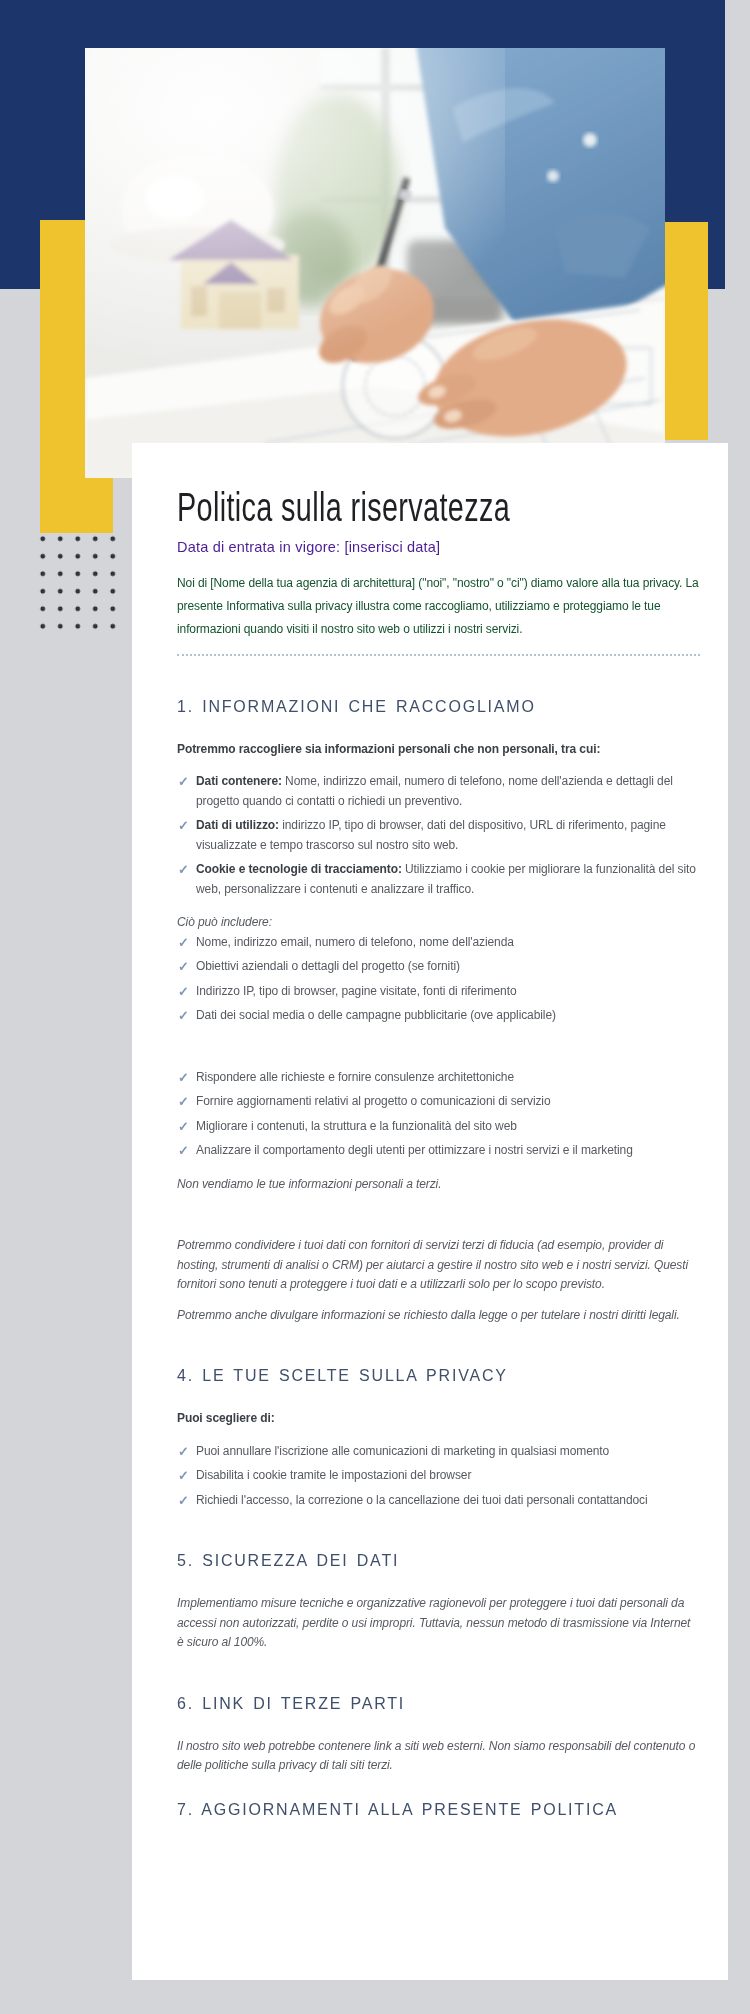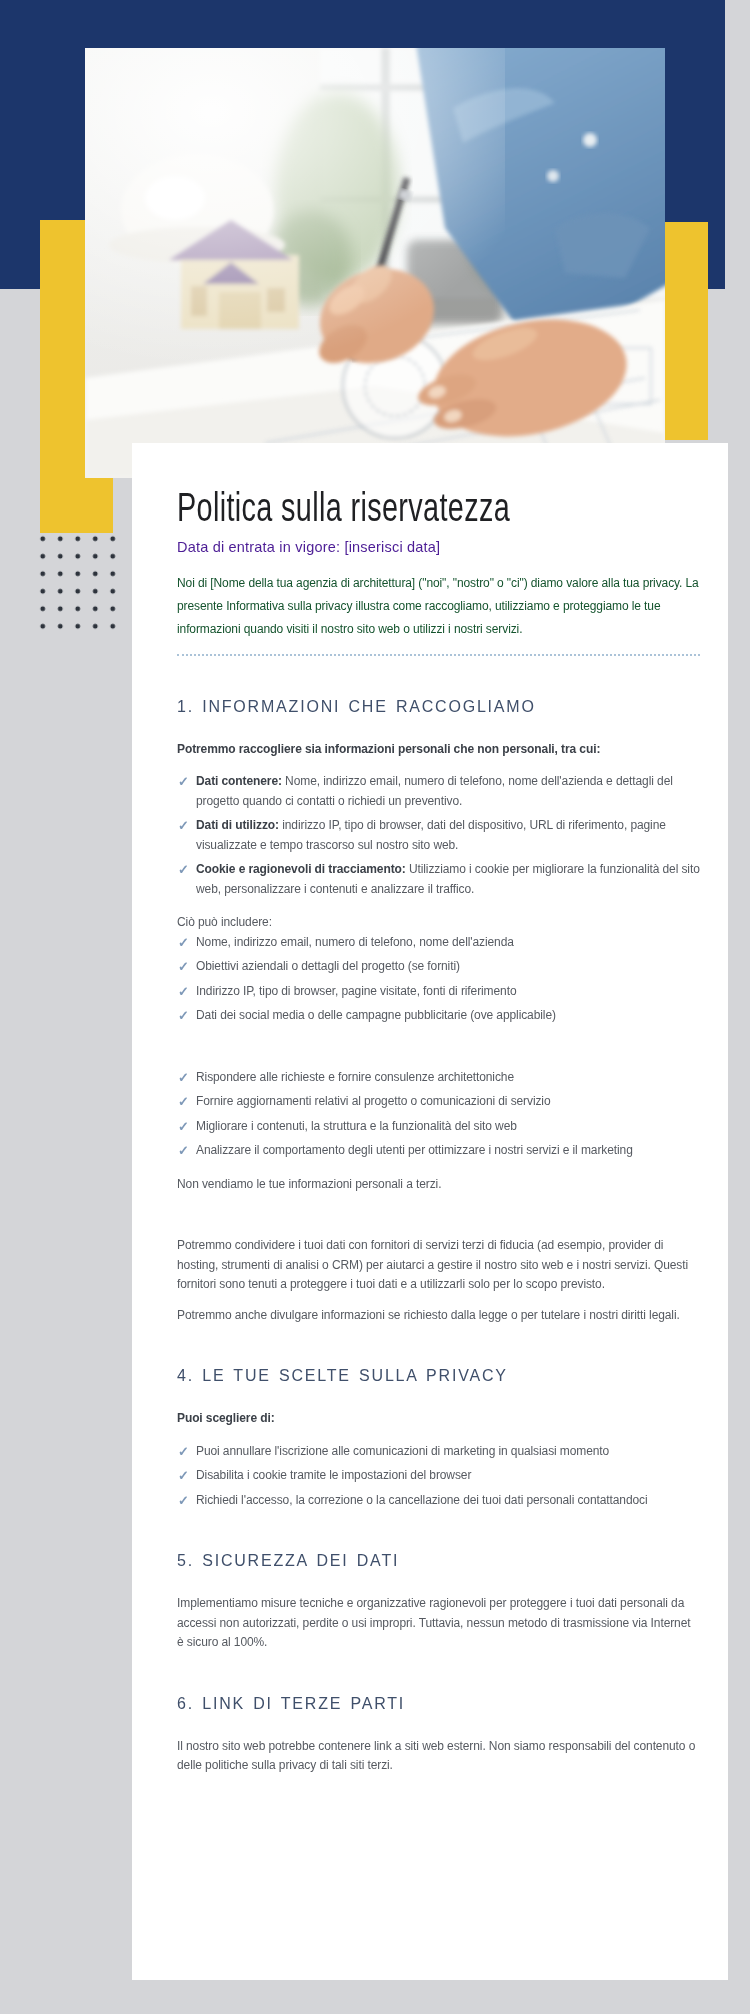--- a/index.html
+++ b/index.html
@@ -36,21 +36,21 @@
   .intro .b{font-weight:bold;color:#3b4048;}
   .separator{margin-top:13px;border-top:2px dotted #abc3d8;height:0;}
 
   .section{margin-top:42px;}
   .section.tight{margin-top:25px;}
   .sec-heading{
     margin:0 0 24px 0;font-size:16px;font-weight:500;color:#3f4f6a;
     letter-spacing:1.8px;word-spacing:2px;
   }
   .lead{margin:0 0 13px 0;font-size:12px;line-height:19.5px;font-weight:bold;color:#3b4048;letter-spacing:-.1px;}
-  .para{margin:11px 0 0 0;font-size:12px;line-height:19.5px;color:#565a61;letter-spacing:-.1px;}
+  .para{margin:11px 0 0 0;font-size:12px;line-height:19.5px;color:#565a61;letter-spacing:-.1px;font-style:italic;}
   .para:first-of-type{margin-top:0;}
   .sec-heading + .para{margin-top:0;}
   .checklist{list-style:none;margin:0 0 14px 0;padding:0;}
   .checklist li{
     position:relative;margin:0 0 5px 0;padding-left:19px;
     font-size:12px;line-height:19.5px;color:#565a61;letter-spacing:-.1px;
   }
   .checklist li .check{
     position:absolute;left:1px;top:0;color:#7f99b8;font-size:13px;font-weight:bold;
   }
@@ -190,21 +190,21 @@
     </div>
     <div class="separator"></div>
 
     <div id="sections">
         <section class="section">
           <h2 class="sec-heading">1. INFORMAZIONI CHE RACCOGLIAMO</h2>
           <p class="lead">Potremmo raccogliere sia informazioni personali che non personali, tra cui:</p>
           <ul class="checklist">
             <li><span class="check">✓</span><b>Dati contenere:</b> Nome, indirizzo email, numero di telefono, nome dell'azienda e dettagli del progetto quando ci contatti o richiedi un preventivo.</li>
             <li><span class="check">✓</span><b>Dati di utilizzo:</b> indirizzo IP, tipo di browser, dati del dispositivo, URL di riferimento, pagine visualizzate e tempo trascorso sul nostro sito web.</li>
-            <li><span class="check">✓</span><b>Cookie e ragionevoli di tracciamento:</b> Utilizziamo i cookie per migliorare la funzionalità del sito web, personalizzare i contenuti e analizzare il traffico.</li>
+            <li><span class="check">✓</span><b>Cookie e tecnologie di tracciamento:</b> Utilizziamo i cookie per migliorare la funzionalità del sito web, personalizzare i contenuti e analizzare il traffico.</li>
           </ul>
           <p class="para">Ciò può includere:</p>
           <ul class="checklist">
             <li><span class="check">✓</span>Nome, indirizzo email, numero di telefono, nome dell'azienda</li>
             <li><span class="check">✓</span>Obiettivi aziendali o dettagli del progetto (se forniti)</li>
             <li><span class="check">✓</span>Indirizzo IP, tipo di browser, pagine visitate, fonti di riferimento</li>
             <li><span class="check">✓</span>Dati dei social media o delle campagne pubblicitarie (ove applicabile)</li>
           </ul>
         </section>
         <section class="section">
@@ -230,17 +230,20 @@
           </ul>
         </section>
         <section class="section">
           <h2 class="sec-heading">5. SICUREZZA DEI DATI</h2>
           <p class="para">Implementiamo misure tecniche e organizzative ragionevoli per proteggere i tuoi dati personali da accessi non autorizzati, perdite o usi impropri. Tuttavia, nessun metodo di trasmissione via Internet è sicuro al 100%.</p>
         </section>
         <section class="section">
           <h2 class="sec-heading">6. LINK DI TERZE PARTI</h2>
           <p class="para">Il nostro sito web potrebbe contenere link a siti web esterni. Non siamo responsabili del contenuto o delle politiche sulla privacy di tali siti terzi.</p>
         </section>
+        <section class="section tight">
+          <h2 class="sec-heading">7. AGGIORNAMENTI ALLA PRESENTE POLITICA</h2>
+        </section>
       </div>
 
   </div>
 
 </div>
 
 </body></html>

